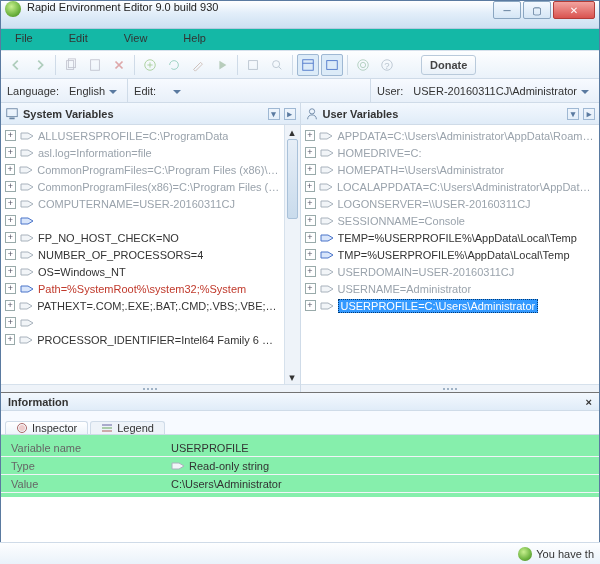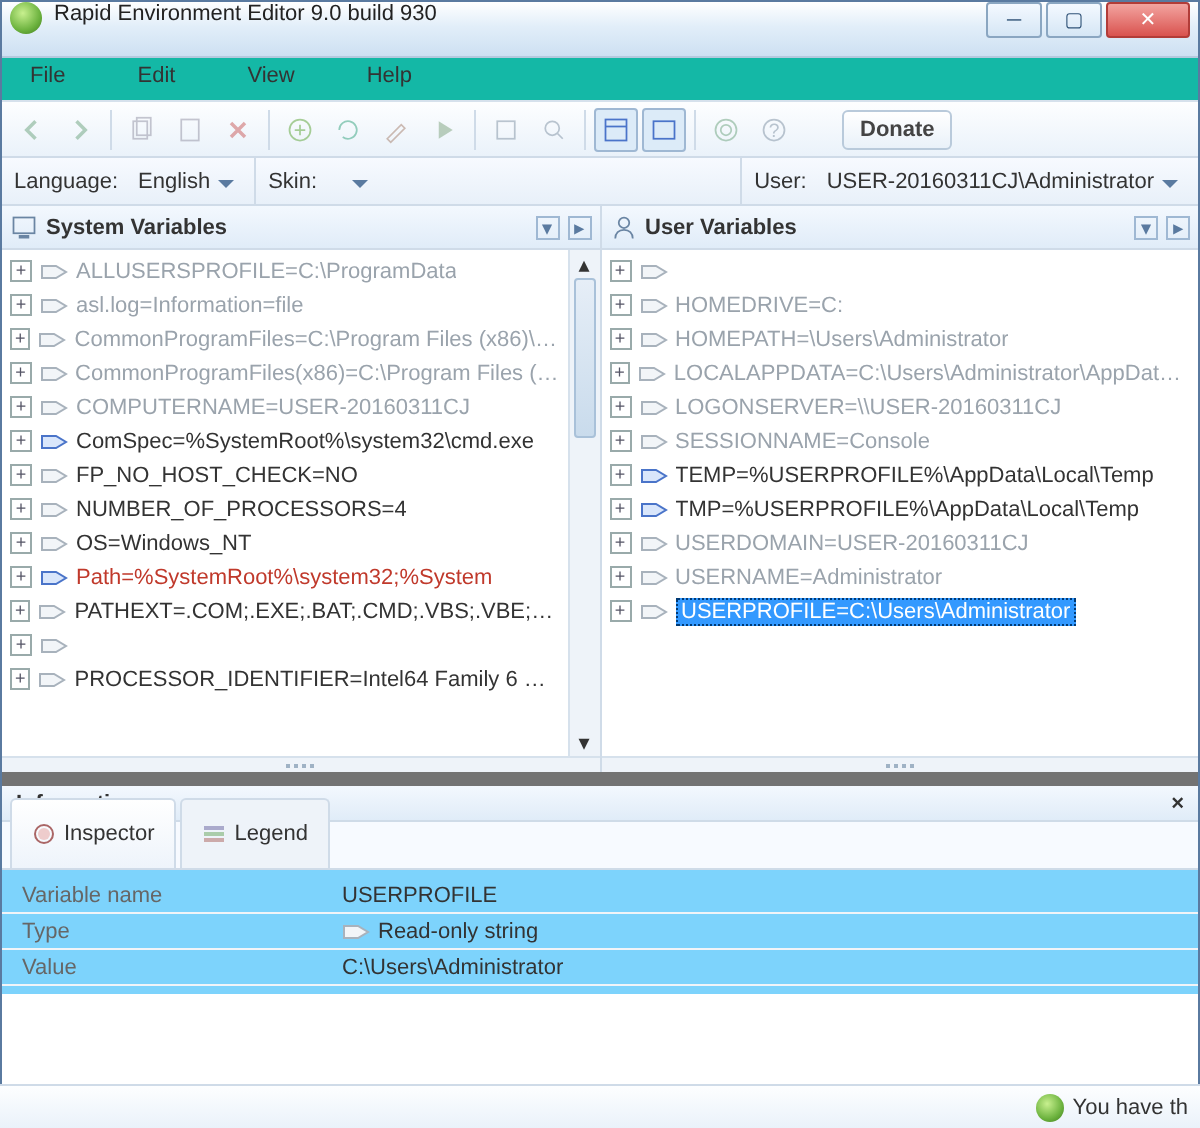--- a/index.html
+++ b/index.html
@@ -16,21 +16,21 @@
 .tbtn{width:22px;height:22px;border:1px solid transparent;border-radius:2px;display:flex;align-items:center;justify-content:center;opacity:.55}
 .tbtn.active{border-color:#9fb8d3;background:#dcebf8;opacity:1}
 .tbtn svg{width:14px;height:14px}
 .sep{width:1px;height:20px;background:#cfdbe8;margin:0 2px}
 .donate{margin-left:21px;padding:3px 8px;border:1px solid #b9cadb;border-radius:3px;background:linear-gradient(#fff,#e9f1f9);font-weight:bold;color:#444}
 .optbar{height:24px;display:flex;align-items:flex-end;background:linear-gradient(#f7faff,#e8f0f9);border-bottom:1px solid #cfdbe8;font-size:11px}
 .optbar .lbl{padding:0 6px;color:#333}
 .optbar .val{flex:0 0 auto;padding:0 18px 0 4px;position:relative}
 .optbar .val::after{content:"";position:absolute;right:6px;top:5px;border:4px solid transparent;border-top-color:#5a7aa0}
 .optbar .cell{display:flex;align-items:center;height:100%;border-right:1px solid #cfdbe8;padding-right:4px}
-.panes{display:flex;height:290px;border-bottom:7px solid #737373}
+.panes{display:flex;height:290px;border-bottom:1px solid #737373}
 .pane{flex:1;display:flex;flex-direction:column;min-width:0;border-right:1px solid #cfdbe8}
 .pane:last-child{border-right:none}
 .pane-hdr{height:22px;background:linear-gradient(#f3f8fe,#e0ecf8);border-bottom:1px solid #cfdbe8;display:flex;align-items:center;padding:0 4px;font-weight:bold;color:#3b5978}
 .pane-hdr .pico{width:14px;height:14px;margin-right:4px;fill:#6a85a3}
 .pane-hdr .ctrls{margin-left:auto;display:flex;gap:4px}
 .pane-hdr .pc{width:12px;height:12px;border:1px solid #9fb8d3;display:flex;align-items:center;justify-content:center;font-size:9px;color:#5a7aa0}
 .tree{flex:1;overflow:hidden;padding:2px 0;background:#fff}
 .row{display:flex;align-items:center;height:17px;padding:0 4px;white-space:nowrap;overflow:hidden}
 .row .exp{width:11px;height:11px;border:1px solid #9aa;background:#fff;display:flex;align-items:center;justify-content:center;margin-right:4px;font-size:9px;line-height:1;color:#556}
 .row .tag{width:14px;height:12px;margin-right:4px;flex-shrink:0}
@@ -40,24 +40,24 @@
 .row.sel .txt{background:#3399ff;color:#fff;border:1px dotted #003a75;padding:0 2px}
 .vscroll{width:16px;background:#eef3f9;border-left:1px solid #d6e1ec;position:relative}
 .vscroll .thumb{position:absolute;left:2px;right:2px;top:14px;height:80px;background:linear-gradient(#e6eef7,#c9dbec);border:1px solid #a9c1d9;border-radius:2px}
 .vscroll .arr{position:absolute;left:0;right:0;height:14px;display:flex;align-items:center;justify-content:center}
 .vscroll .arr.top{top:0}.vscroll .arr.bot{bottom:0}
 .hgrip{height:8px;background:#eef3f9;border-top:1px solid #d6e1ec;display:flex;align-items:center;justify-content:center;gap:2px}
 .hgrip i{width:2px;height:2px;background:#9fb2c5}
 .info-hdr{height:18px;background:linear-gradient(#f3f8fe,#e0ecf8);border-bottom:1px solid #cfdbe8;display:flex;align-items:center;padding:0 7px;font-weight:bold;color:#3b5978}
 .info-hdr .x{margin-left:auto;font-weight:bold;color:#333}
 .tabs{height:24px;display:flex;align-items:flex-end;padding:0 4px;gap:2px;border-bottom:1px solid #cfdbe8;background:#f7faff}
-.tab{padding:11px 10px;border:1px solid #cfdbe8;border-bottom:none;border-radius:3px 3px 0 0;background:linear-gradient(#fff,#eef4fb);display:flex;align-items:flex-end;gap:4px}
+.tab{padding:0 10px;border:1px solid #cfdbe8;border-bottom:none;border-radius:3px 3px 0 0;background:linear-gradient(#fff,#eef4fb);display:flex;align-items:flex-end;gap:4px}
 .tab.inactive{background:#eef3f9;color:#6a7a8a}
 .tab .ti{width:12px;height:12px}
-.grid{padding:4px 0;background:#7dd3fc}
+.grid{padding:4px 0;background:#86efac}
 .grow{display:flex;height:18px;align-items:center;border-bottom:1px solid #f1f4f8}
 .grow .gc1{width:170px;padding-left:10px;color:#666}
 .grow .gc2{display:flex;align-items:flex-start;gap:4px}
 .status{position:absolute;bottom:0;left:0;right:0;height:22px;border-top:1px solid #cfdbe8;background:linear-gradient(#fdfeff,#eaf2fa);display:flex;align-items:center;justify-content:flex-end;padding:0 6px;gap:4px}
 .status .sico{width:14px;height:14px;border-radius:50%;background:radial-gradient(circle at 40% 35%,#c8f08f,#6db33f 60%,#3d7a1a)}
 .tagsvg{stroke:#a8b2bc;fill:#f2f5f8}
 .tagsvg.blue{stroke:#4a74c9;fill:#d9e6fb}
 .pane-body{display:flex;flex:1;min-height:0}
 </style>
 </head>
@@ -169,21 +169,21 @@
     </div>
   <div class="donate">Donate</div>
 </div>
 
 <div class="optbar">
   <div class="cell">
     <span class="lbl">Language:</span>
     <span class="val">English</span>
   </div>
   <div class="cell" style="flex:1">
-    <span class="lbl">Skin:</span>
+    <span class="lbl">Edit:</span>
     <span class="val">&nbsp;</span>
   </div>
   <div class="cell" style="border-right:none">
     <span class="lbl">User:</span>
     <span class="val">USER-20160311CJ\Administrator</span>
   </div>
 </div>
 
 <div class="panes">
   <div class="pane">
@@ -233,21 +233,20 @@
             <svg class="tag" viewBox="0 0 14 12">
               <path class="tagsvg" d="M1 3h7l5 3-5 3H1z"></path>
             </svg>
             <span class="txt">COMPUTERNAME=USER-20160311CJ</span>
           </div>
           <div class="row">
             <div class="exp">+</div>
             <svg class="tag" viewBox="0 0 14 12">
               <path class="tagsvg blue" d="M1 3h7l5 3-5 3H1z"></path>
             </svg>
-            <span class="txt">ComSpec=%SystemRoot%\system32\cmd.exe</span>
           </div>
           <div class="row">
             <div class="exp">+</div>
             <svg class="tag" viewBox="0 0 14 12">
               <path class="tagsvg" d="M1 3h7l5 3-5 3H1z"></path>
             </svg>
             <span class="txt">FP_NO_HOST_CHECK=NO</span>
           </div>
           <div class="row">
             <div class="exp">+</div>
@@ -317,20 +316,21 @@
         <div class="pc">▸</div>
       </div>
     </div>
     <div class="pane-body">
       <div class="tree" id="tree-usr">
           <div class="row dim">
             <div class="exp">+</div>
             <svg class="tag" viewBox="0 0 14 12">
               <path class="tagsvg" d="M1 3h7l5 3-5 3H1z"></path>
             </svg>
+            <span class="txt">APPDATA=C:\Users\Administrator\AppData\Roaming</span>
           </div>
           <div class="row dim">
             <div class="exp">+</div>
             <svg class="tag" viewBox="0 0 14 12">
               <path class="tagsvg" d="M1 3h7l5 3-5 3H1z"></path>
             </svg>
             <span class="txt">HOMEDRIVE=C:</span>
           </div>
           <div class="row dim">
             <div class="exp">+</div>

